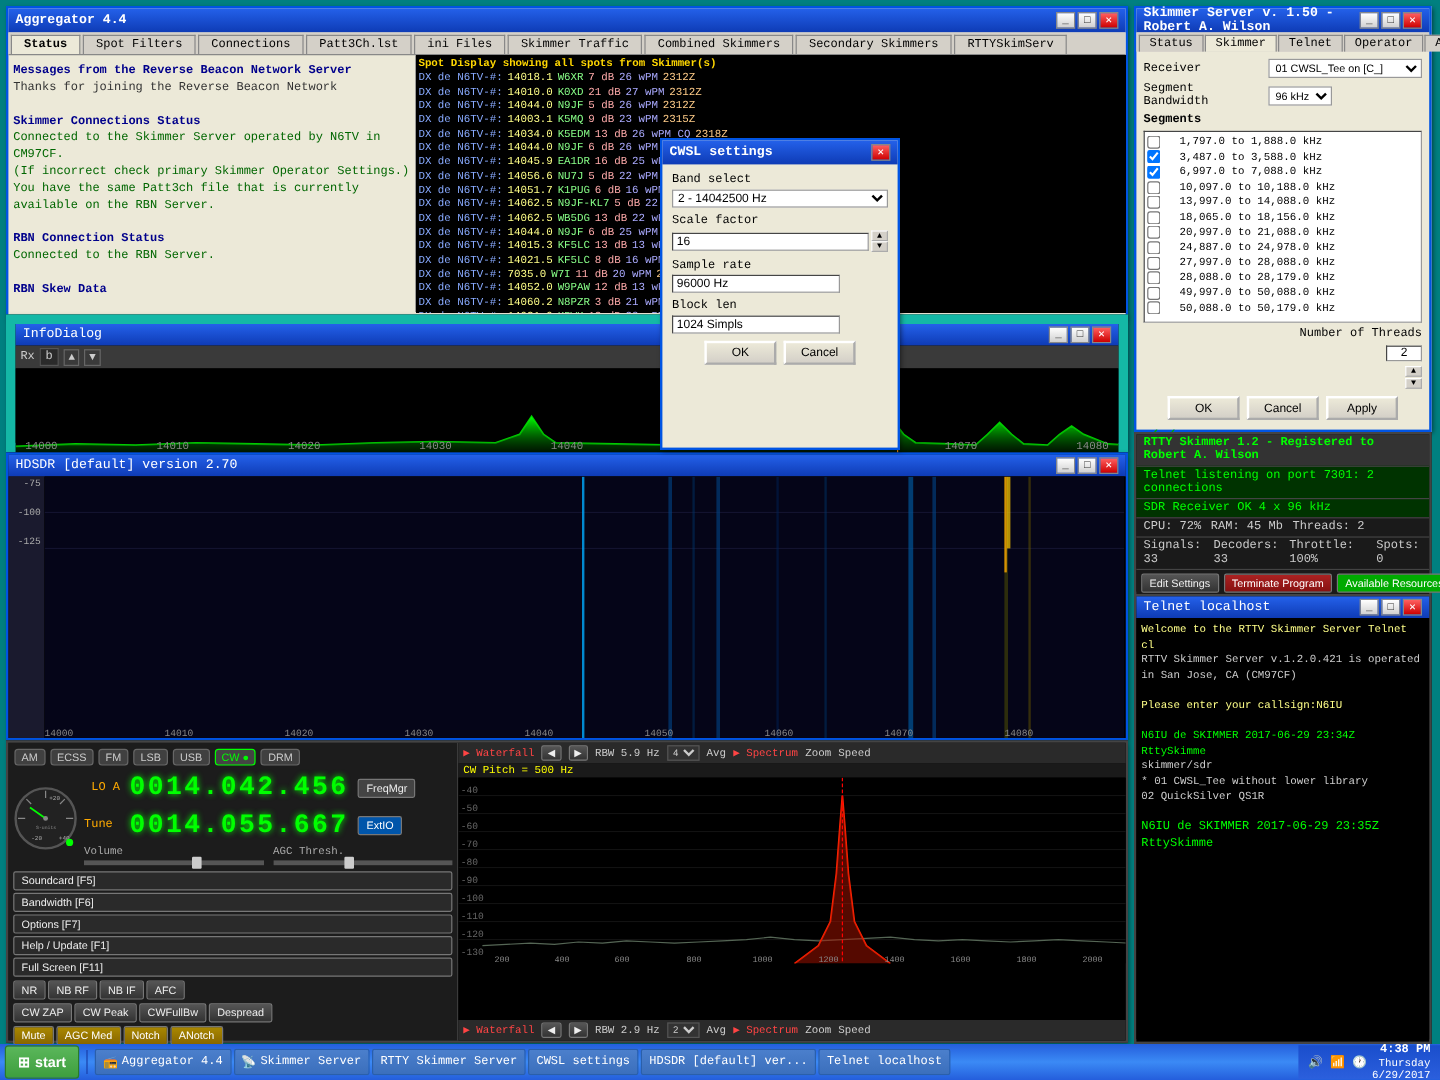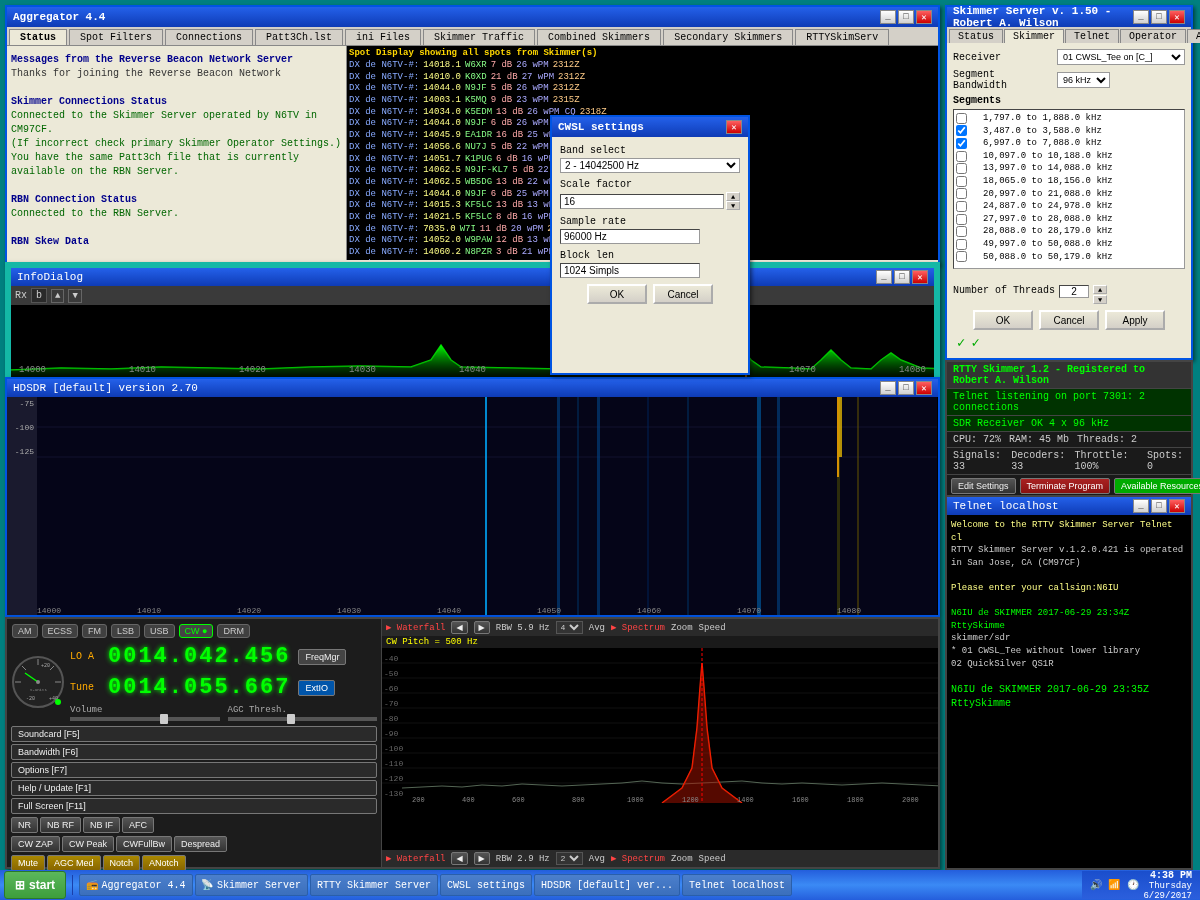--- a/index.html
+++ b/index.html
@@ -248,24 +248,25 @@
       align-items: center;
       gap: 16px;
       line-height: 1.4;
     }
     .seg-check {
       width: 10px;
       height: 10px;
     }
     .threads-row {
       display: flex;
-      align-items: flex-start;
+      align-items: flex-end;
       gap: 4px;
-      margin-top: 16px;
-      font-size: 10px;
+      margin-top: 4px;
+      font-size: 10px;
+      flex-direction: column;
     }
     .thread-input {
       width: 30px;
       border: 1px inset #999;
       text-align: center;
       font-size: 10px;
     }
     .btn-row {
       display: flex;
       justify-content: center;
@@ -587,21 +588,21 @@
             <span style="color:#88FF88;">K5WK</span>
             <span style="color:#FFAAAA;">12 dB</span>
             <span style="color:#AAAAFF;">28 wPM CQ</span>
             <span style="color:#FFCC88;">2335Z</span>
           </div>
         </div>
     </div>
   </div>
 </div>
 
-<div style="position:absolute; top:262px; left:5px; width:935px; height:115px; background:#000; border:6px solid #14b8a6; box-shadow:2px 2px 4px rgba(0,0,0,0.5);">
+<div style="position:absolute; top:262px; left:5px; width:935px; height:115px; background:#000; border:8px solid #14b8a6; box-shadow:2px 2px 4px rgba(0,0,0,0.5);">
   <div class="info-titlebar">
     <span>InfoDialog</span>
     <div class="window-controls">
       <div class="win-btn">_</div>
       <div class="win-btn">□</div>
       <div class="win-btn win-close">✕</div>
     </div>
   </div>
   <div class="info-toolbar">
     <span style="color:#CCC;">Rx</span>
@@ -724,21 +725,21 @@
             <text x="38" y="45" fill="#AAA" font-size="5">+40</text>
 
             <line x1="27" y1="27" x2="14" y2="18" stroke="#00FF00" stroke-width="1.5"></line>
             <circle cx="27" cy="27" r="2" fill="#888"></circle>
             <text x="19" y="36" fill="#888" font-size="4">S-units</text>
           </svg>
           <div style="width:6px; height:6px; background:#00FF00; border-radius:50%; position:absolute; bottom:5px; right:5px;"></div>
         </div>
         <div style="flex:1;">
           <div style="display:flex; align-items:center; gap:4px; margin-bottom:2px;">
-            <span style="color:#FFAA00; font-size:10px; width:30px;">LO A</span>
+            <span style="color:#FFAA00; font-size:10px; width:30px;text-align:right;">LO A</span>
             <span class="freq-display" style="font-size:22px;">0014.042.456</span>
             <button class="sdr-btn" style="background:#444; font-size:9px;">FreqMgr</button>
           </div>
           <div style="display:flex; align-items:center; gap:4px;">
             <span style="color:#FFAA00; font-size:10px; width:30px;">Tune</span>
             <span class="freq-display" style="font-size:22px;">0014.055.667</span>
             <button class="sdr-btn" style="background:#0055AA; font-size:9px; color:white;">ExtIO</button>
           </div>
 
           <div style="display:flex; align-items:center; gap:8px; margin-top:3px;">

